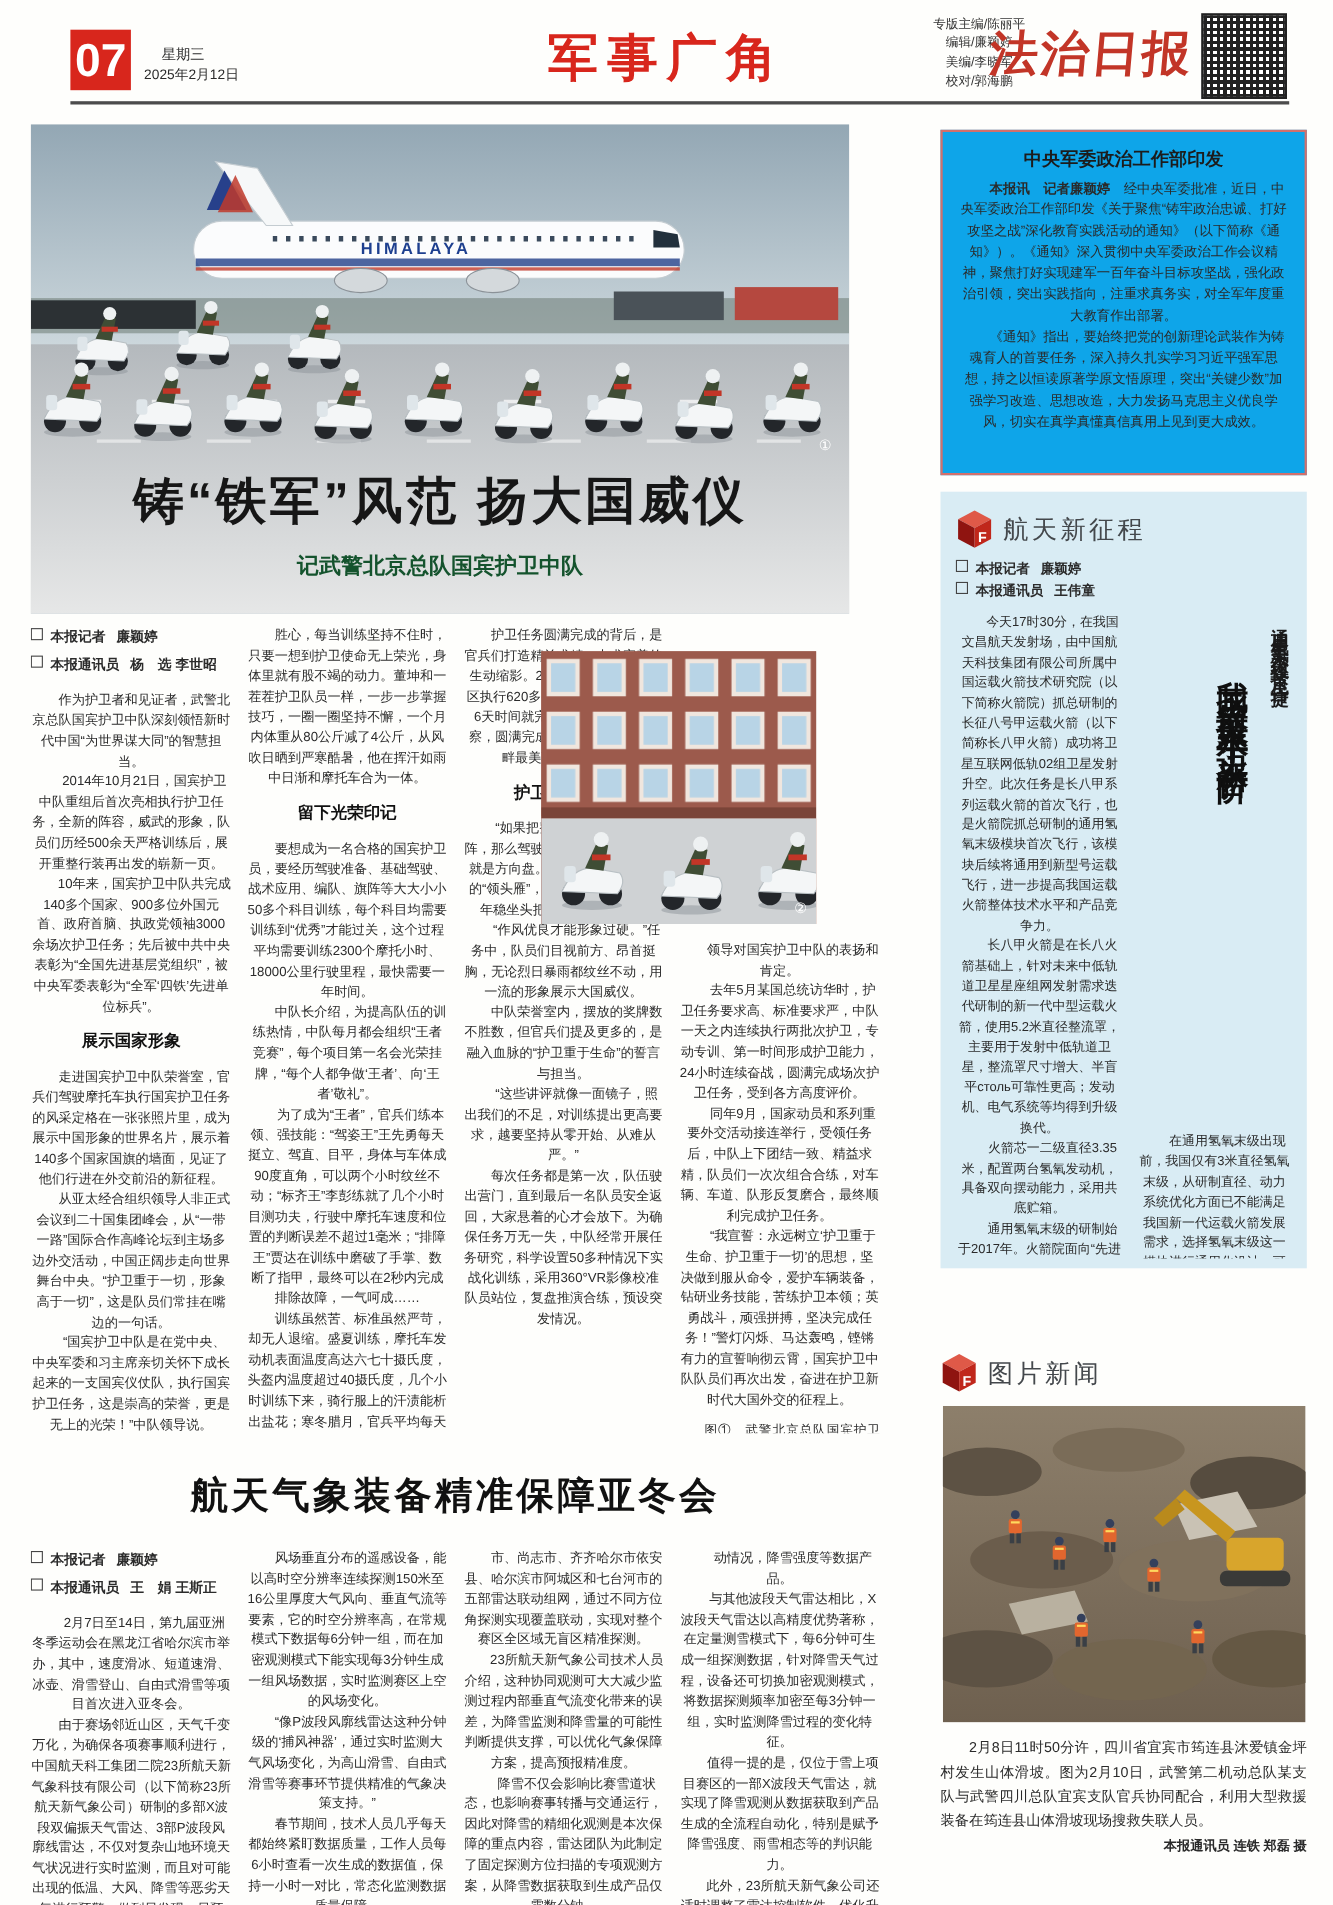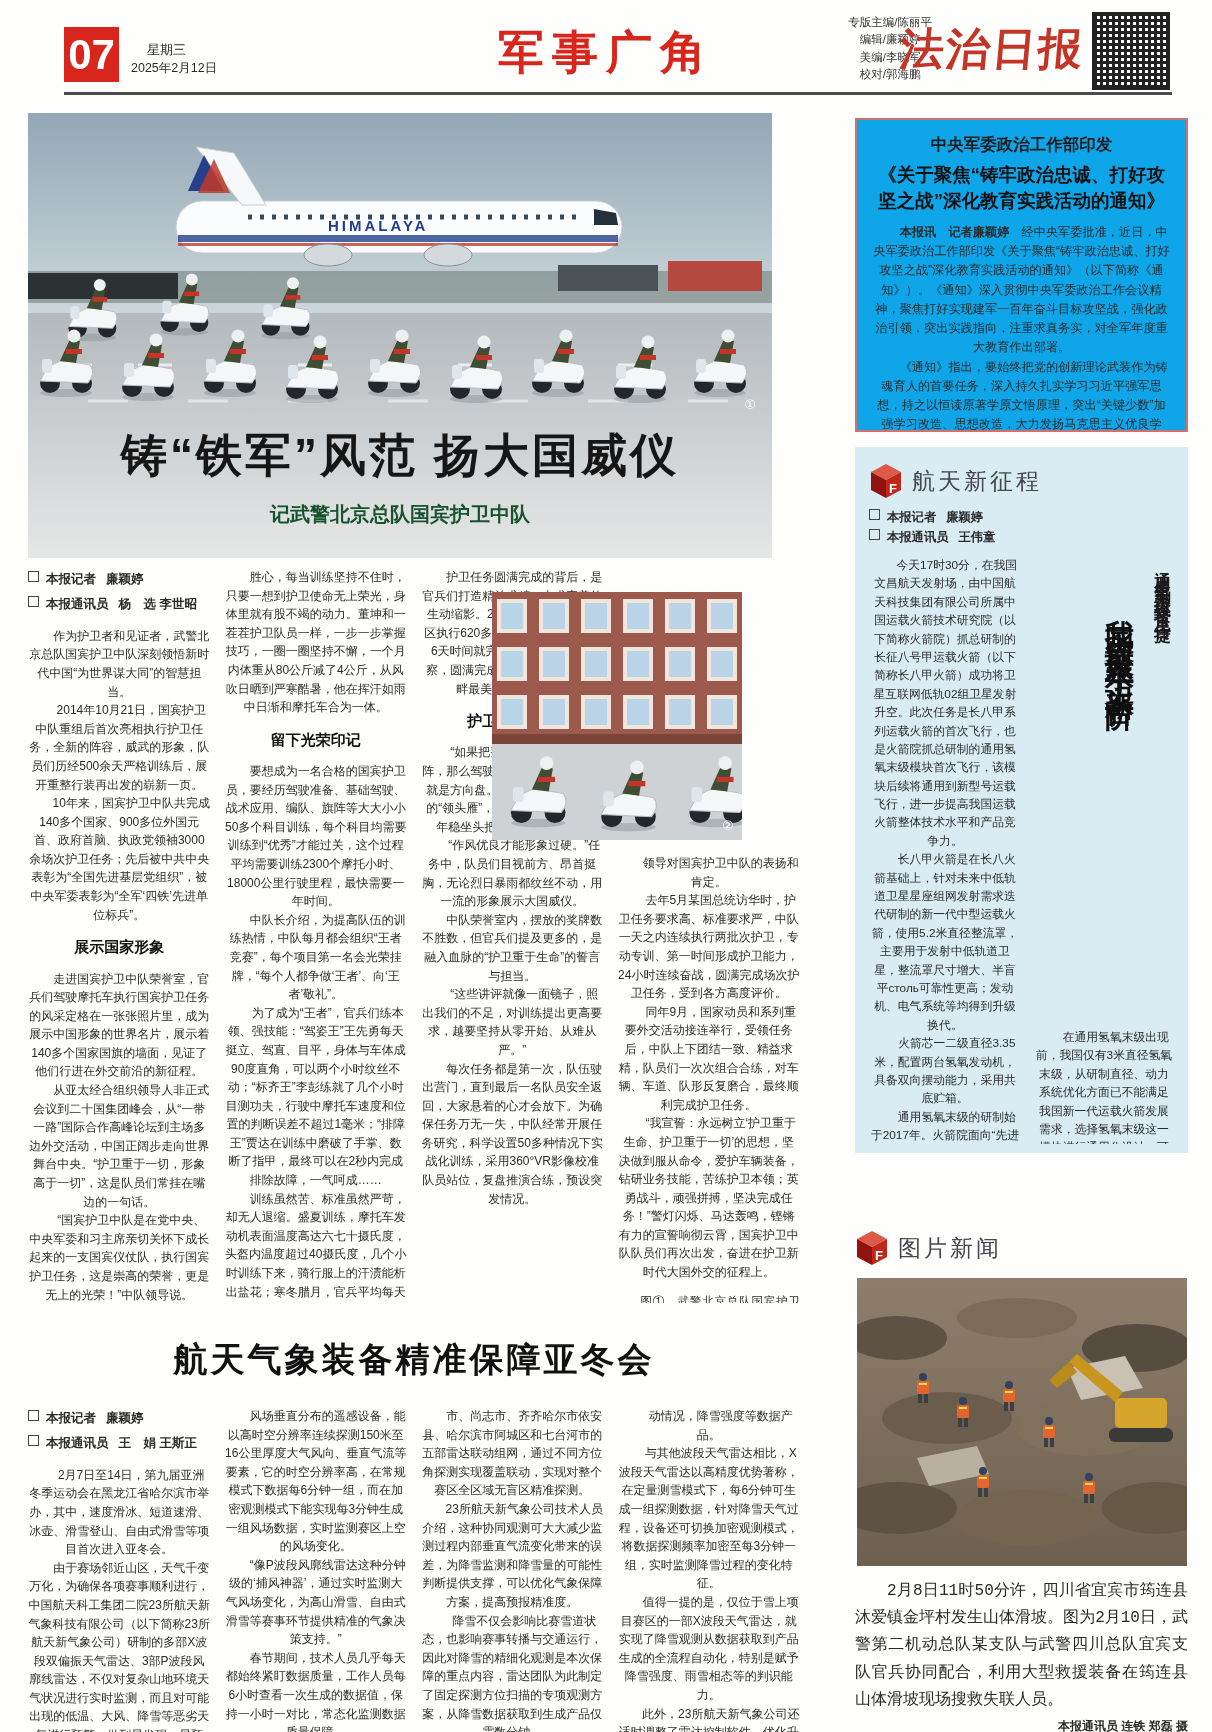--- a/index.html
+++ b/index.html
@@ -62,22 +62,22 @@
   .sp-body{position:relative;display:flex;gap:13px;margin-top:10px;height:588px;}
   .sp-col{overflow:hidden;font-size:11.8px;line-height:1.56;text-align:justify;}
   .sp-col1{width:152px;}
   .sp-col2{width:140px;padding-top:472px;}
   .v-head{position:absolute;top:2px;right:0;height:468px;writing-mode:vertical-rl;z-index:2;}
   .v-kick{font-size:16.5px;font-weight:700;letter-spacing:5px;color:#1a1a1a;}
   .v-main{font-size:29px;font-weight:900;letter-spacing:7px;color:#0f0f0f;margin-block-start:12px;padding-inline-start:38px;}
   
   .photo-news{top:1112px;}
   .rescue{width:330px;height:288px;margin:12px 0 0 2px;overflow:hidden;}
-  .pn-caption{margin:12px 0 0;font-family:Liberation Mono, monospace;
-              font-size:16px;line-height:1.7;text-indent:2em;text-align:justify;}
+  .pn-caption{margin:12px 0 0;font-family:Liberation Sans, sans-serif;
+              font-size:13px;line-height:1.7;text-indent:2em;text-align:justify;}
   .pn-credit{margin:4px 0 0;text-align:right;font-weight:700;font-size:12px;}
 </style>
 </head>
 <body>
 
 <div class="page">
 
   <div class="pageno">07</div>
   <div class="weekday">星期三</div>
   <div class="pubdate">2025年2月12日</div>
@@ -262,21 +262,20 @@
           <p class="para">值得一提的是，仅位于雪上项目赛区的一部X波段天气雷达，就实现了降雪观测从数据获取到产品生成的全流程自动化，特别是赋予降雪强度、雨雪相态等的判识能力。</p>
           <p class="para">此外，23所航天新气象公司还适时调整了雷达控制软件，优化升级扫描策略与产品算法，持续进行扫描探测，通过雷达回波数据获取降雪强度、移动速度和方向等降雪判识信息。</p>
         </div>
     </div>
   </div>
 
   <div class="right-col">
 
     <section class="notice">
       <p class="notice-kicker">中央军委政治工作部印发</p>
-      <h3 class="notice-title">《关于聚焦“铸牢政治忠诚、打好攻坚之战”深化教育实践活动的通知》</h3>
       <p class="para"><strong>本报讯</strong>　<strong>记者廉颖婷</strong>　<span>经中央军委批准，近日，中央军委政治工作部印发《关于聚焦“铸牢政治忠诚、打好攻坚之战”深化教育实践活动的通知》（以下简称《通知》）。《通知》深入贯彻中央军委政治工作会议精神，聚焦打好实现建军一百年奋斗目标攻坚战，强化政治引领，突出实践指向，注重求真务实，对全军年度重大教育作出部署。</span></p>
       <div style="font-size:12.2px;">
           <p class="para">《通知》指出，要始终把党的创新理论武装作为铸魂育人的首要任务，深入持久扎实学习习近平强军思想，持之以恒读原著学原文悟原理，突出“关键少数”加强学习改造、思想改造，大力发扬马克思主义优良学风，切实在真学真懂真信真用上见到更大成效。</p>
         </div>
     </section>
 
     <section class="panel space-panel">
       <div class="panel-head">
         <svg width="34" height="36" viewBox="0 0 34 36">
           <polygon points="17,1 32,9 17,17 2,9" fill="#df5948"></polygon>

